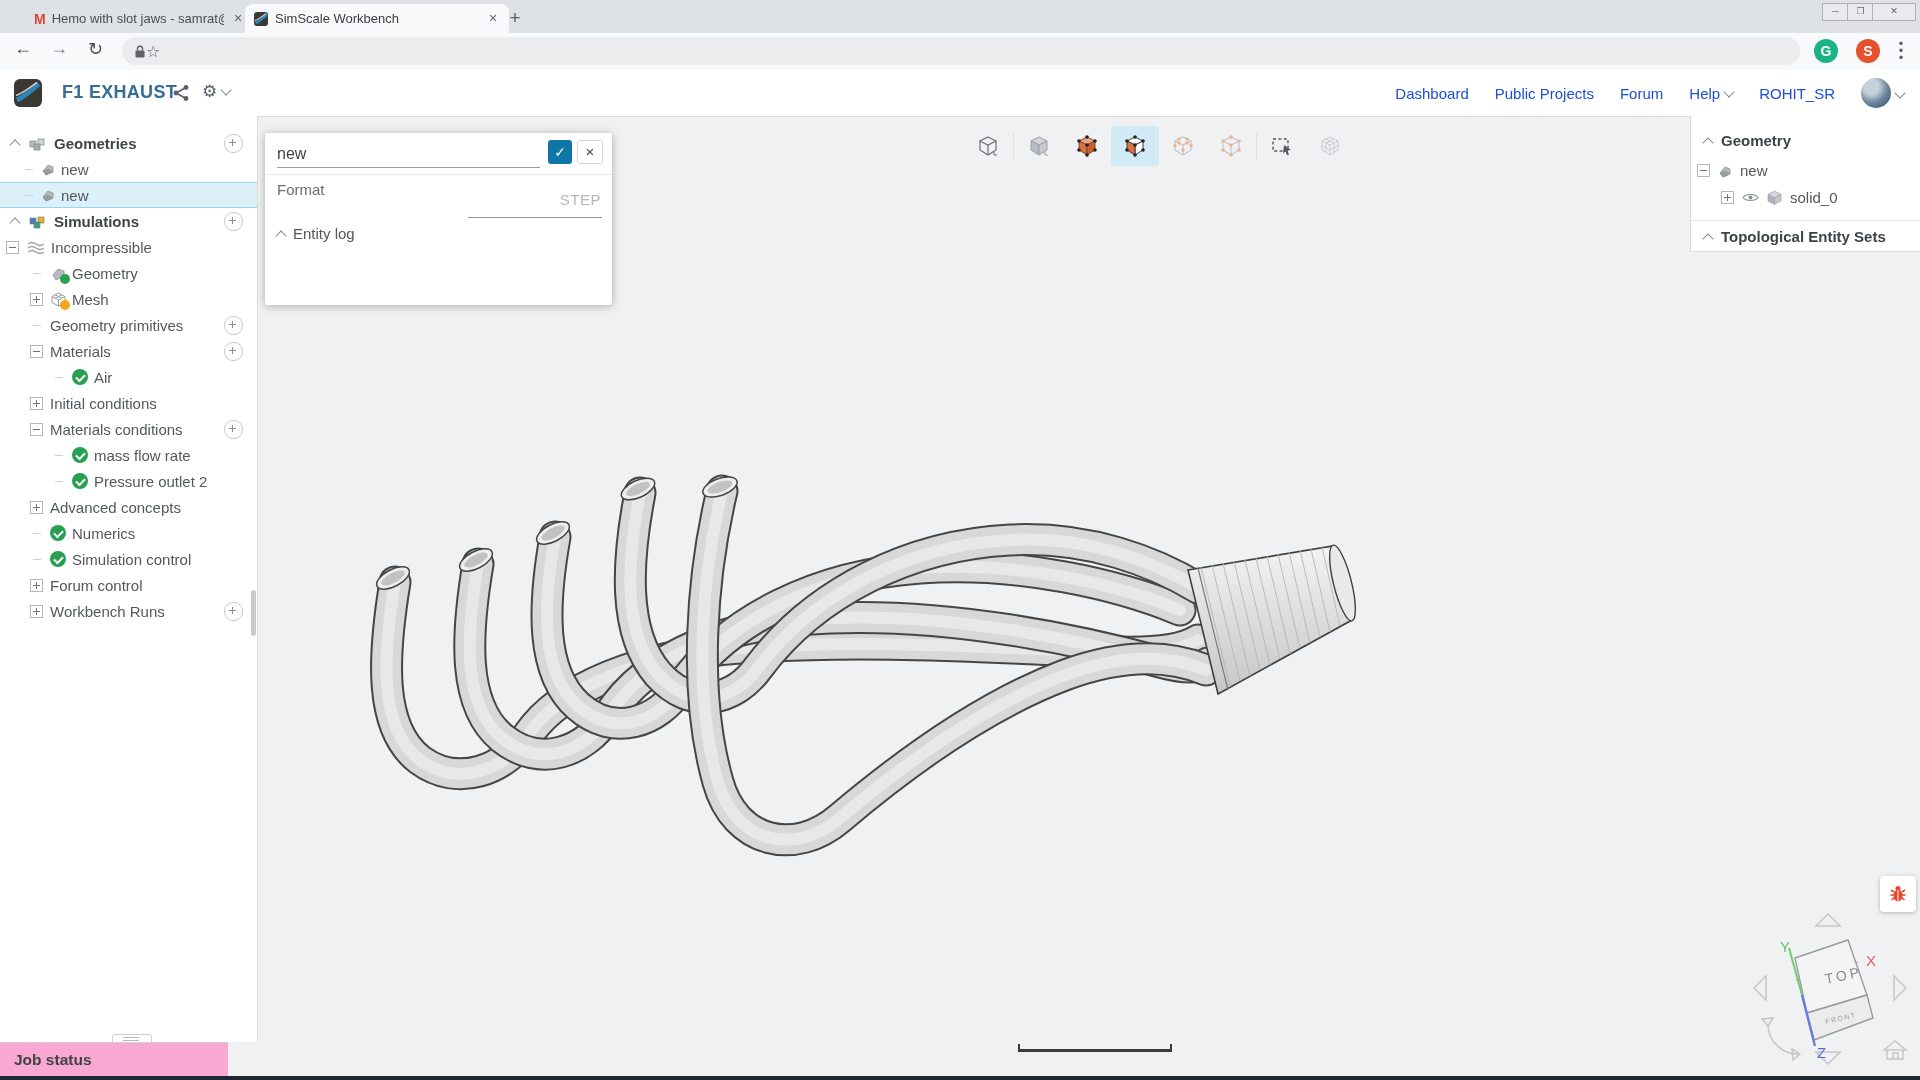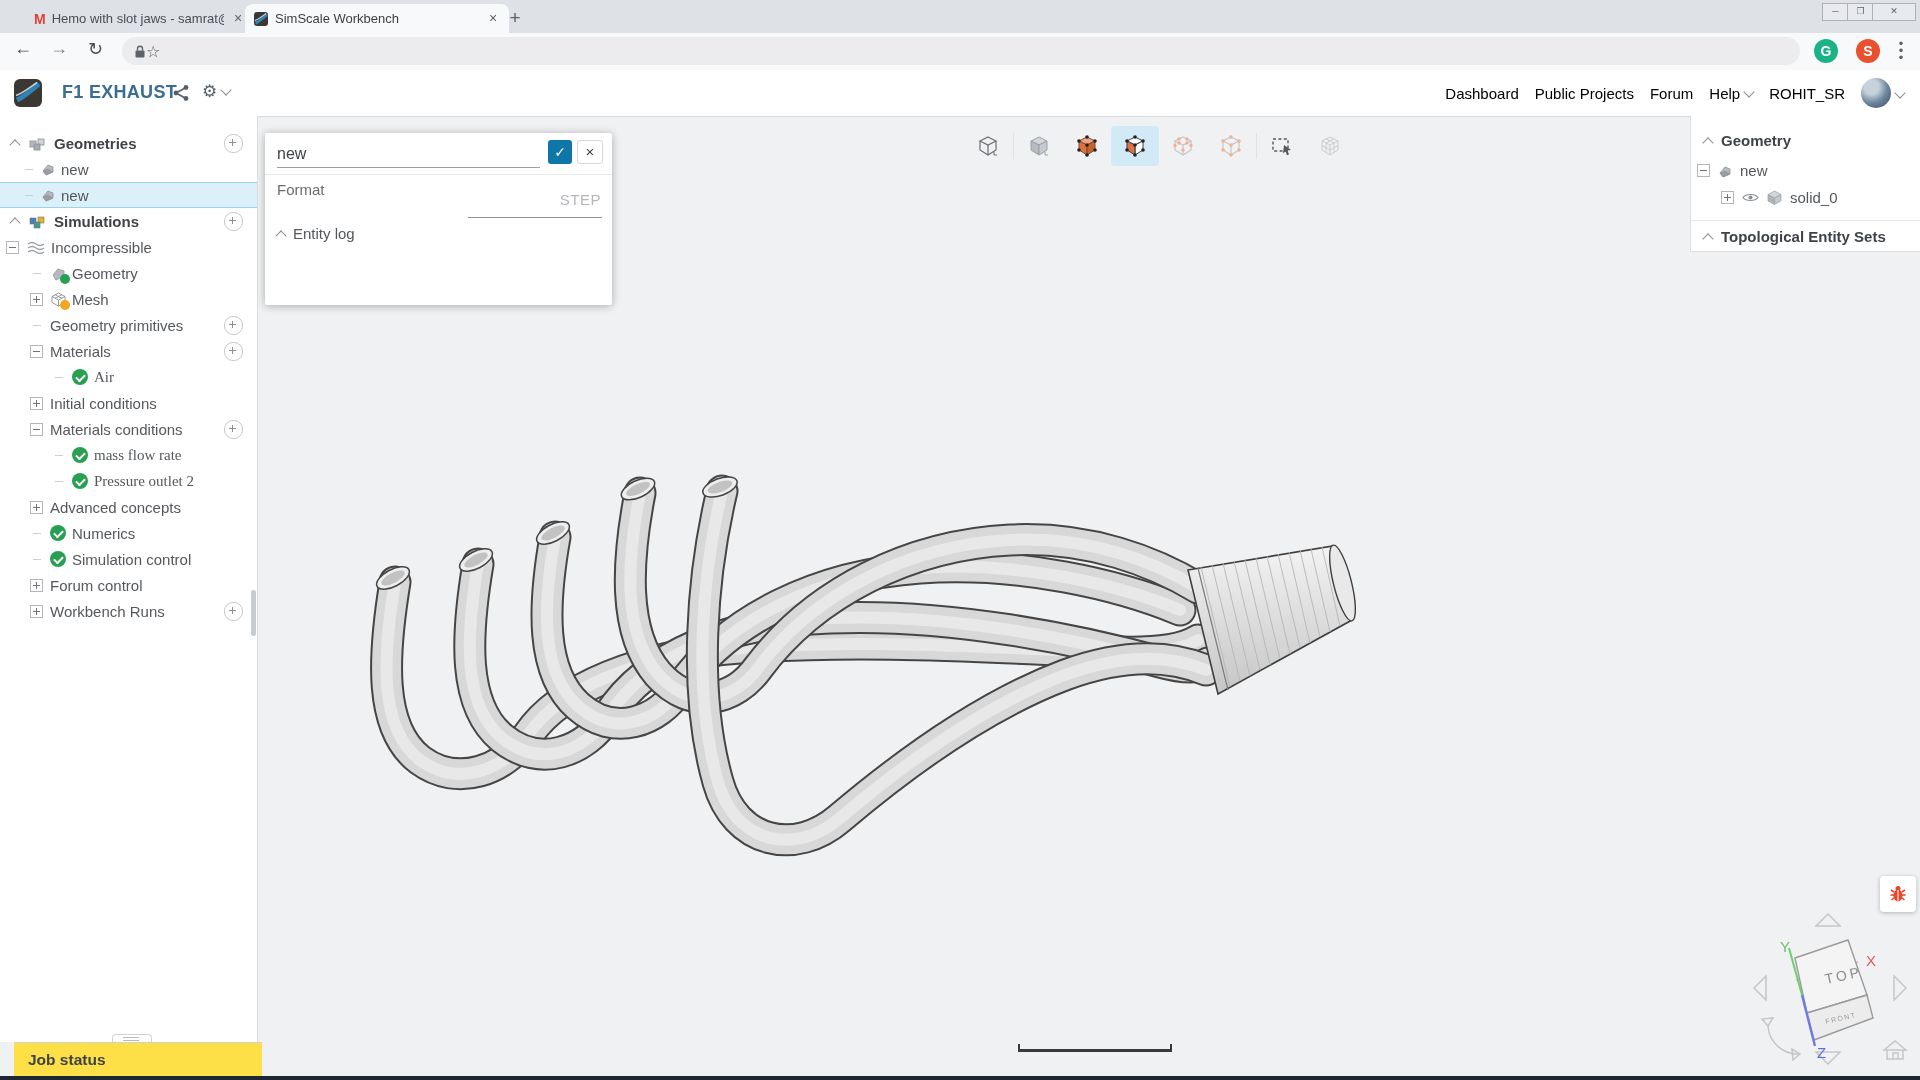--- a/index.html
+++ b/index.html
@@ -25,52 +25,52 @@
   .star{font-size:16px;color:#5f6368;}
   .extbtn{position:absolute;top:6px;width:24px;height:24px;border-radius:12px;color:#fff;font-weight:bold;
           font-size:14px;text-align:center;line-height:24px;}
   .menudots{position:absolute;left:1894px;top:7px;width:14px;height:22px;color:#5f6368;font-size:13px;line-height:7px;text-align:center;}
 
   
   .appheader{position:absolute;left:0;top:70px;width:1920px;height:46px;background:#fff;border-bottom:1px solid #d9dbde;}
   .slogo{position:absolute;left:14px;top:9px;}
   .ptitle{position:absolute;left:62px;top:12px;font-size:18px;font-weight:bold;color:#396d93;letter-spacing:.3px;}
   .hicon{position:absolute;top:14px;}
-  .hnav{position:absolute;right:16px;top:0;height:46px;display:flex;align-items:center;gap:16px;font-size:15px;color:#000000;}
+  .hnav{position:absolute;right:16px;top:0;height:46px;display:flex;align-items:center;gap:26px;font-size:15px;color:#1d4ed8;}
   .chevd{display:inline-block;width:7px;height:7px;border-right:1.6px solid #8a8f94;border-bottom:1.6px solid #8a8f94;
          transform:rotate(45deg);margin-left:5px;vertical-align:3px;}
   .avatar{width:30px;height:30px;border-radius:15px;background:radial-gradient(circle at 35% 30%,#c7d3dc 0 25%,#6d869c 55%,#2c4a66 100%);}
 
   
   .sidebar{position:absolute;left:0;top:116px;width:258px;height:926px;background:#fff;border-right:1px solid #dcdee0;box-sizing:border-box;}
   .tree{position:absolute;left:0;top:14px;width:100%;}
   .trow{position:relative;height:26px;display:flex;align-items:center;font-size:15px;color:#54585c;box-sizing:border-box;}
   .trow .lbl{white-space:nowrap;}
   .trow.hdr{color:#3f4347;font-weight:bold;}
   .trow.sel{background:#dcf0fa;border-top:1px solid #99d3ef;border-bottom:1px solid #99d3ef;}
   .pl0{padding-left:8px;}  .pl1g{padding-left:22px;} .pl1{padding-left:6px;}
-  .pl2{padding-left:30px;} .pl3{padding-left:52px;font-family:Liberation Serif, serif;}
+  .pl2{padding-left:30px;} .pl3{padding-left:52px;}
   .slot{width:13px;display:flex;justify-content:center;flex:none;}
   .chevu{width:7px;height:7px;border-left:1.6px solid #8a8f94;border-top:1.6px solid #8a8f94;transform:rotate(45deg);margin-top:4px;flex:none;}
   .ebox{width:13px;height:13px;border:1px solid #b3b7bb;background:#fff;position:relative;flex:none;box-sizing:border-box;}
   .ebox::before{content:"";position:absolute;left:2px;top:5px;width:7px;height:1px;background:#6f7377;}
   .ebox.plus::after{content:"";position:absolute;left:5px;top:2px;width:1px;height:7px;background:#6f7377;}
   .tick{width:8px;height:1px;background:#cdd0d3;flex:none;}
   .gap6{width:6px;flex:none;} .gap8{width:8px;flex:none;} .gap7{width:7px;flex:none;}
   .ticon{flex:none;display:flex;align-items:center;justify-content:center;}
   .gcheck{width:16px;height:16px;border-radius:8px;background:#27a052;position:relative;flex:none;}
   .gcheck::after{content:"";position:absolute;left:4px;top:4.5px;width:7px;height:4px;border-left:2px solid #fff;border-bottom:2px solid #fff;transform:rotate(-45deg);}
   .addbtn{position:absolute;right:14px;top:4px;width:17px;height:17px;border:1px solid #c6c9cc;border-radius:9px;background:#fff;}
   .addbtn::before{content:"";position:absolute;left:4px;top:7px;width:7px;height:1px;background:#8a8f94;}
   .addbtn::after{content:"";position:absolute;left:7px;top:4px;width:1px;height:7px;background:#8a8f94;}
   .badge{position:absolute;width:10px;height:10px;border-radius:5px;}
   .scrollthumb{position:absolute;right:1px;top:474px;width:5px;height:46px;border-radius:3px;background:#c8cbce;}
 
   
-  .jobbar{position:absolute;left:14px;top:1042px;width:248px;height:34px;background:#fde047;border-top:1px solid #cfd2d5;box-sizing:border-box;}
+  .jobbar{position:absolute;left:0;top:1042px;width:228px;height:34px;background:#f9a8d4;border-top:1px solid #cfd2d5;box-sizing:border-box;}
   .jobbar .jlbl{position:absolute;left:14px;top:8px;font-size:15.5px;font-weight:bold;color:#3f4347;}
   .jobhandle{position:absolute;left:112px;top:1034px;width:38px;height:9px;background:#fff;border:1px solid #cfd2d5;border-bottom:none;border-radius:4px 4px 0 0;}
   .jobhandle::before{content:"";position:absolute;left:10px;top:2px;width:16px;height:1px;background:#b7bbbe;}
   .jobhandle::after{content:"";position:absolute;left:10px;top:5px;width:16px;height:1px;background:#b7bbbe;}
   .bottomstrip{position:absolute;left:0;top:1076px;width:1920px;height:4px;background:#1e2733;}
 
   
   .gpanel{position:absolute;left:265px;top:133px;width:347px;height:172px;background:#fff;border-radius:2px;
           box-shadow:0 1px 8px rgba(0,0,0,.30);}
   .gname{position:absolute;left:12px;top:8px;width:263px;border:none;outline:none;font-size:16px;color:#3f4347;

